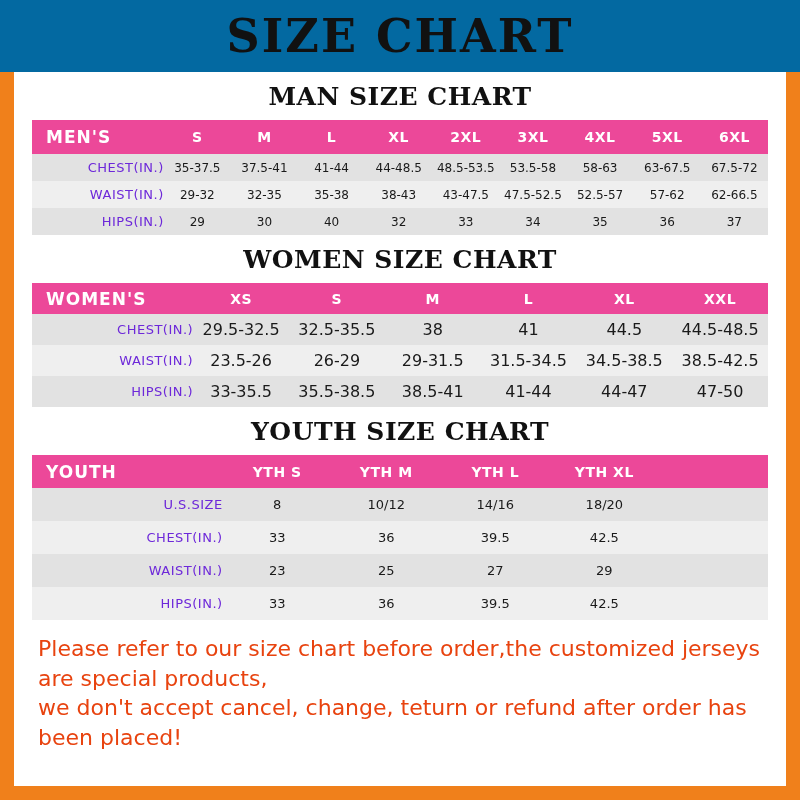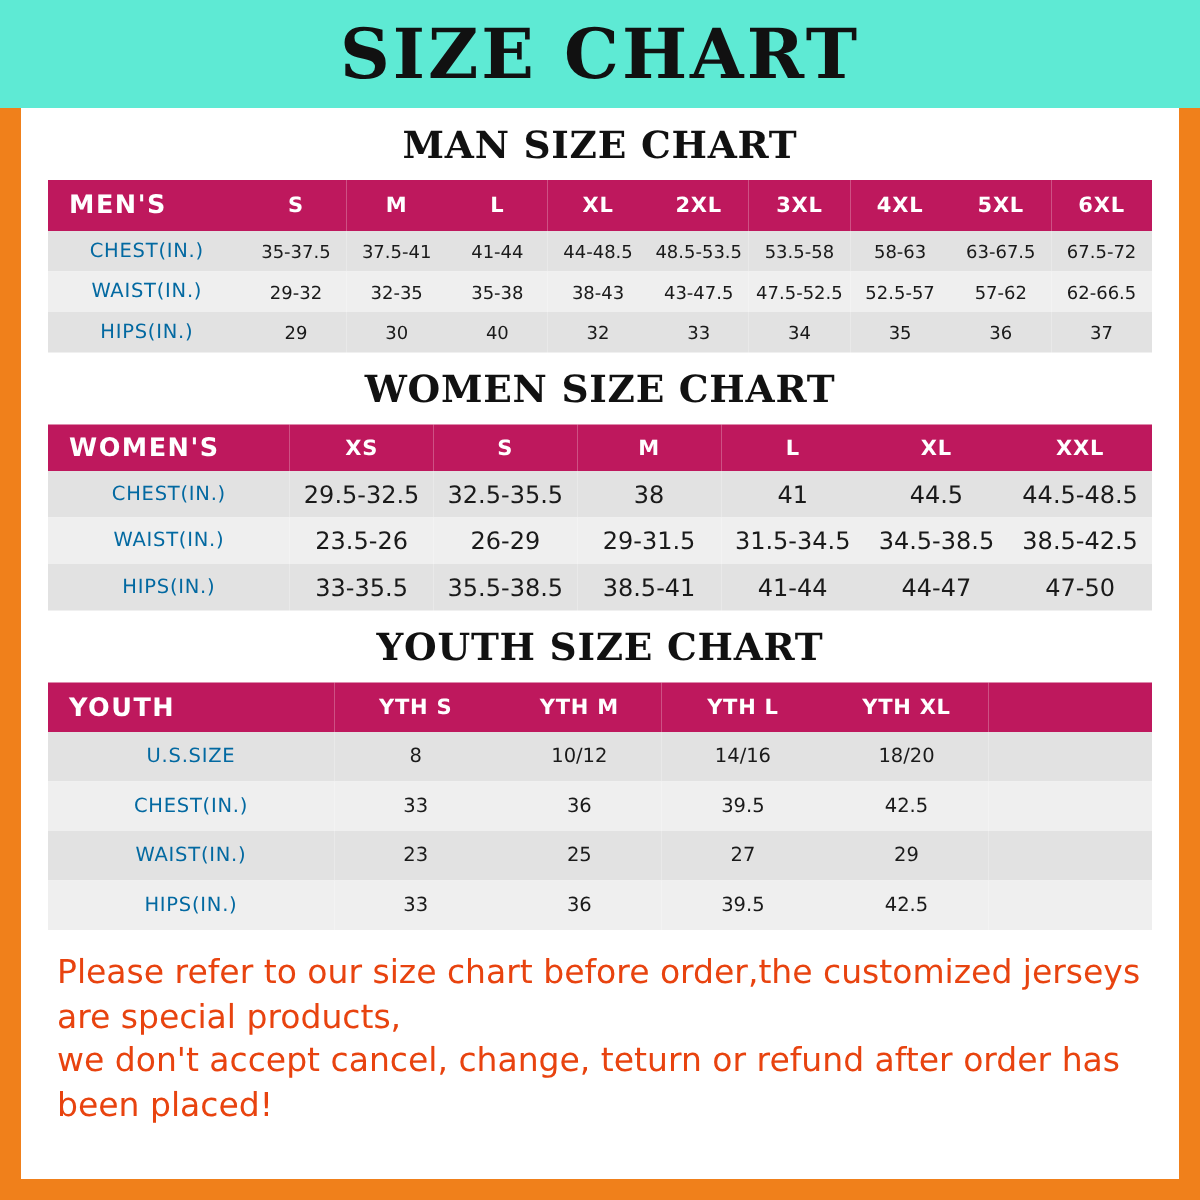--- a/index.html
+++ b/index.html
@@ -17,21 +17,21 @@
     position: relative;
     width: 800px;
     height: 800px;
     background: #ffffff;
     box-sizing: border-box;
     border-left: 14px solid #f0801b;
     border-right: 14px solid #f0801b;
   }
   .banner {
     height: 72px;
-    background: #5eead4;
+    background: #0369a1;
     display: flex;
     align-items: center;
     justify-content: center;
     margin: 0 -14px;
   }
   .banner-title {
     font-family: "DejaVu Serif", serif;
     font-weight: bold;
     font-size: 46px;
     letter-spacing: 2px;
@@ -62,21 +62,21 @@
   table.size-table td {
     text-align: center;
     font-size: 12.5px;
     color: #1a1a1a;
     padding: 0;
     height: 27px;
     vertical-align: middle;
     font-family: "DejaVu Sans", sans-serif;
   }
   table.size-table thead tr {
-    background: #be185d;
+    background: #ec4899;
   }
   table.size-table thead th {
     color: #ffffff;
     font-weight: bold;
     font-size: 14px;
     height: 34px;
     letter-spacing: 0.5px;
   }
   table.size-table thead th.rowhead {
     text-align: left;
@@ -85,23 +85,23 @@
     letter-spacing: 1px;
   }
   table.size-table tbody tr.odd {
     background: #e2e2e2;
   }
   table.size-table tbody tr.even {
     background: #efefef;
   }
   table.size-table tbody td.rowhead {
     font-size: 13px;
-    color: #0369a1;
+    color: #6d28d9;
     letter-spacing: 0.5px;
-    text-align: center;
+    text-align: right;
   }
   .men thead th.rowhead { font-size: 17px; }
   .women thead th.rowhead { font-size: 17px; }
   .youth thead th.rowhead { font-size: 17px; }
 
   .men tbody td { font-size: 12px; }
   .women tbody td { font-size: 16px; }
   .youth tbody td { font-size: 13px; }
 
   .women thead th { font-size: 15px; }

